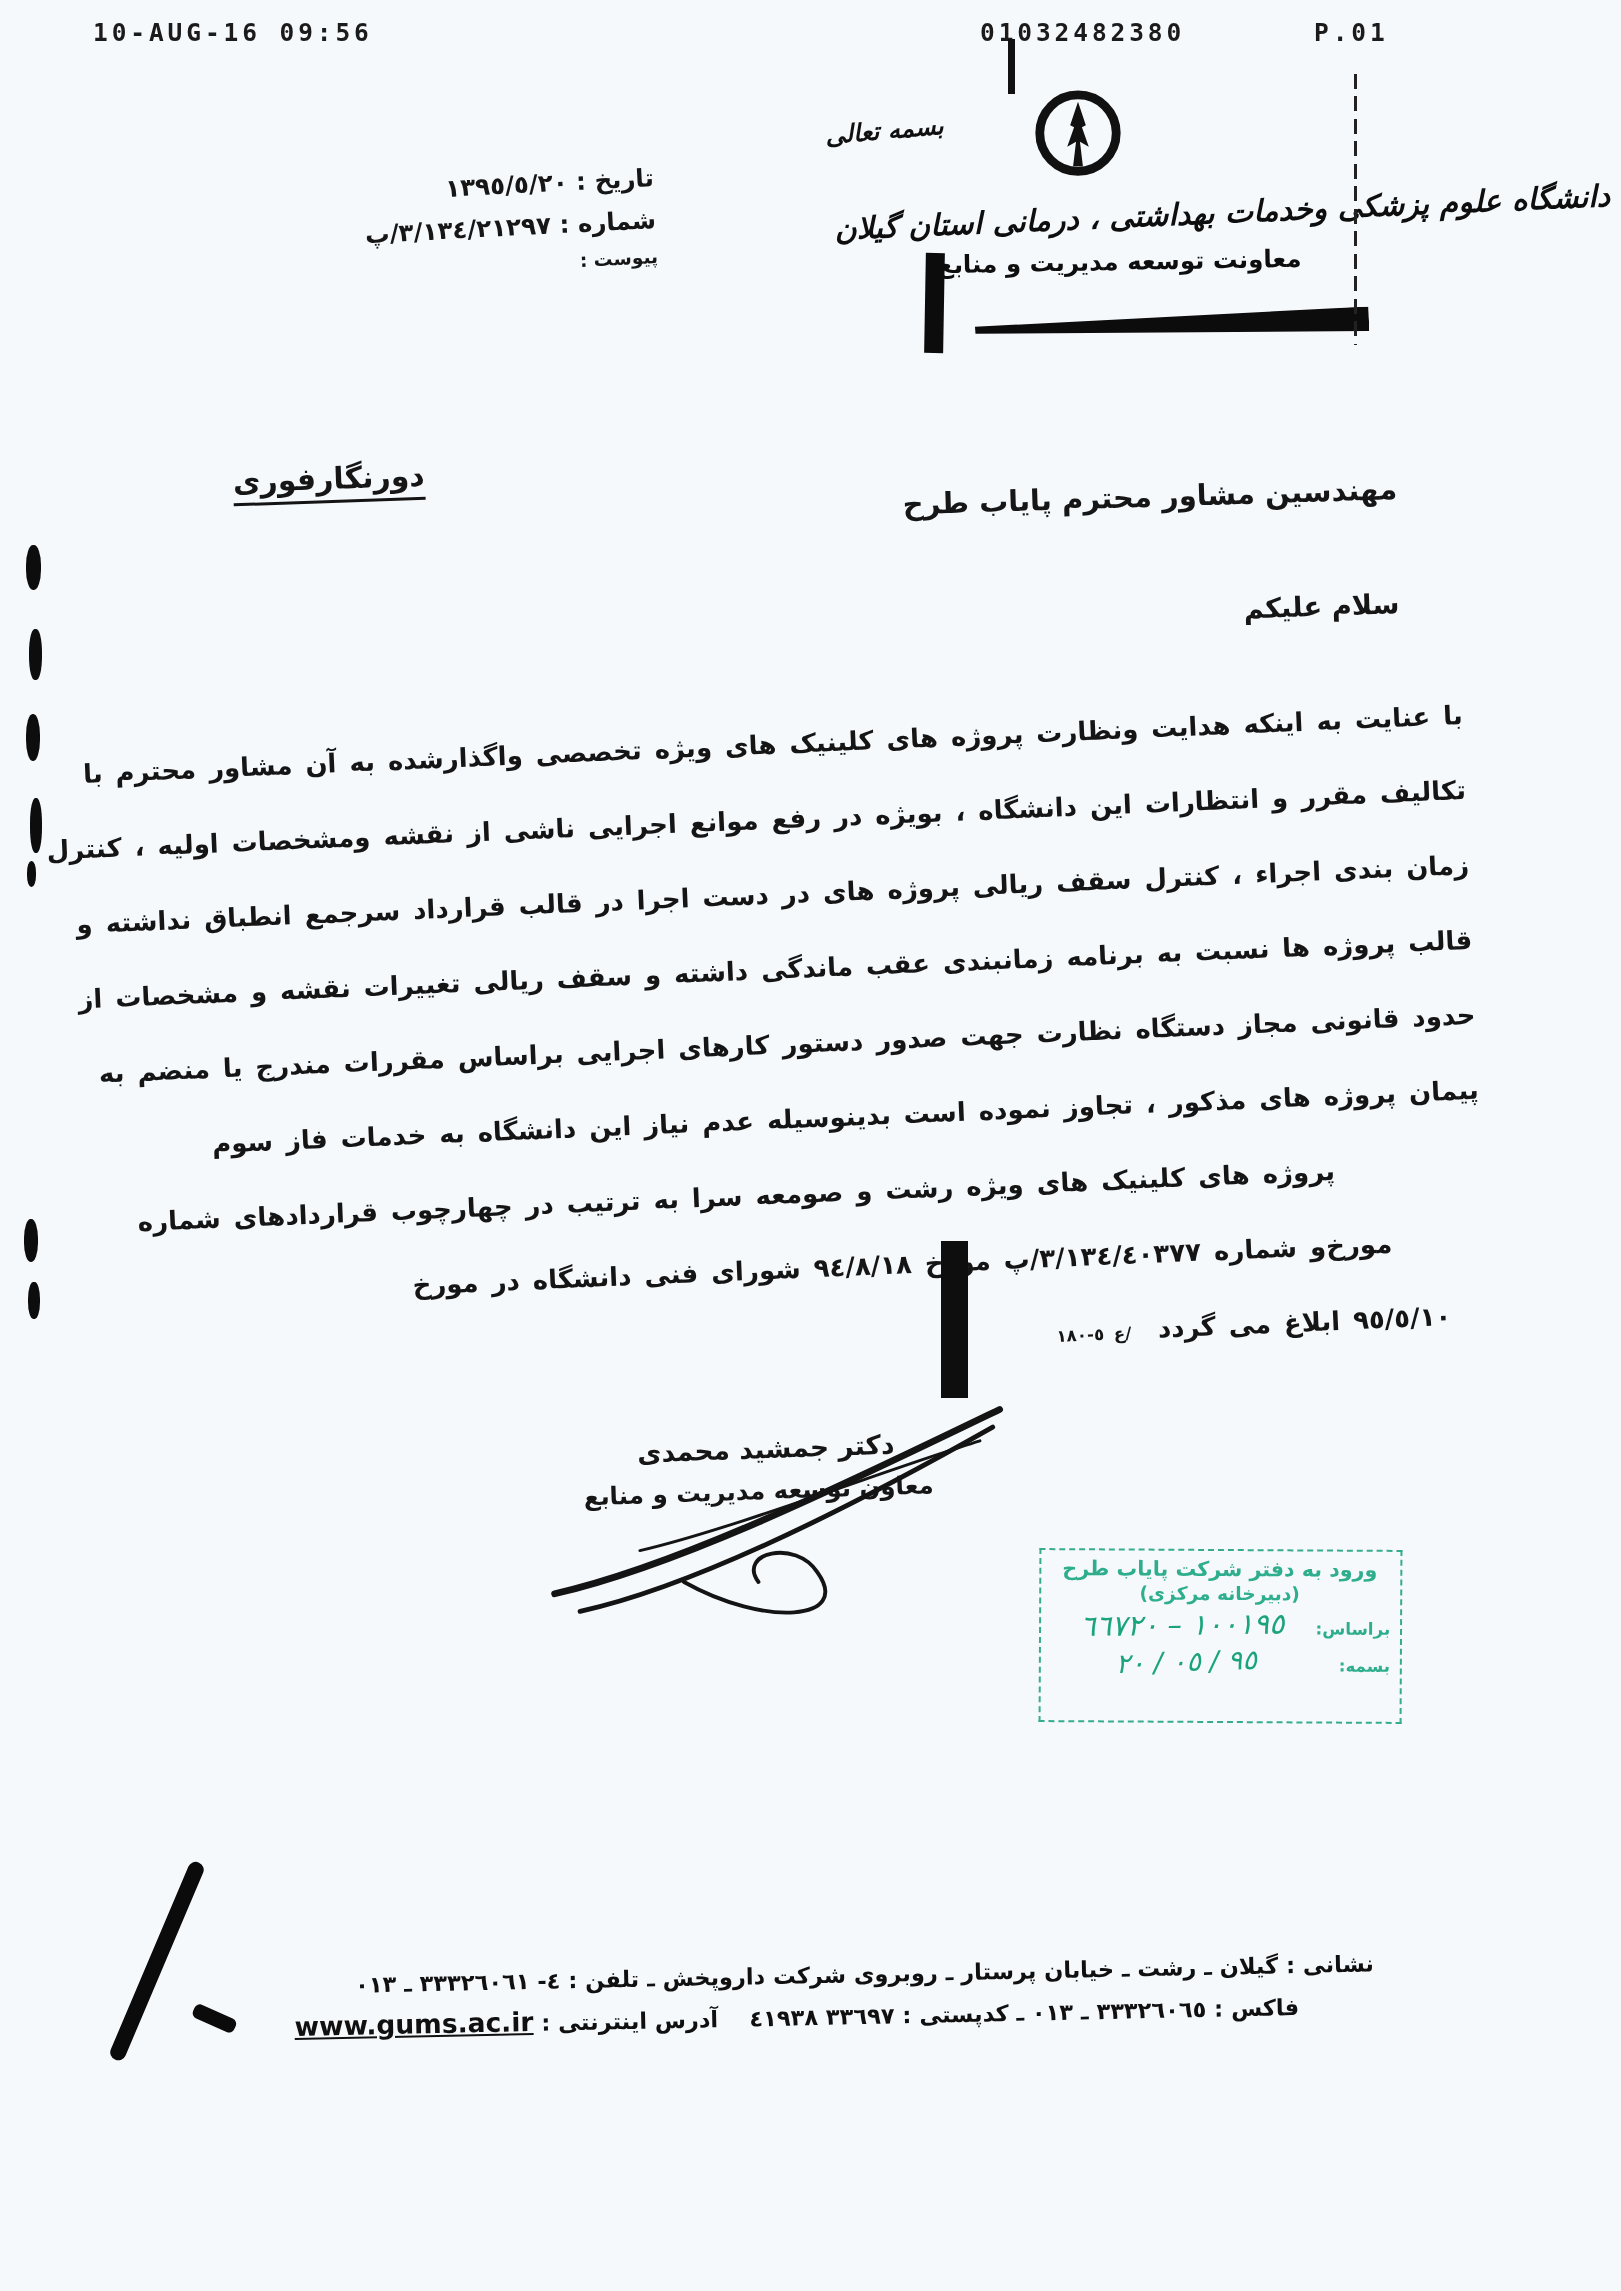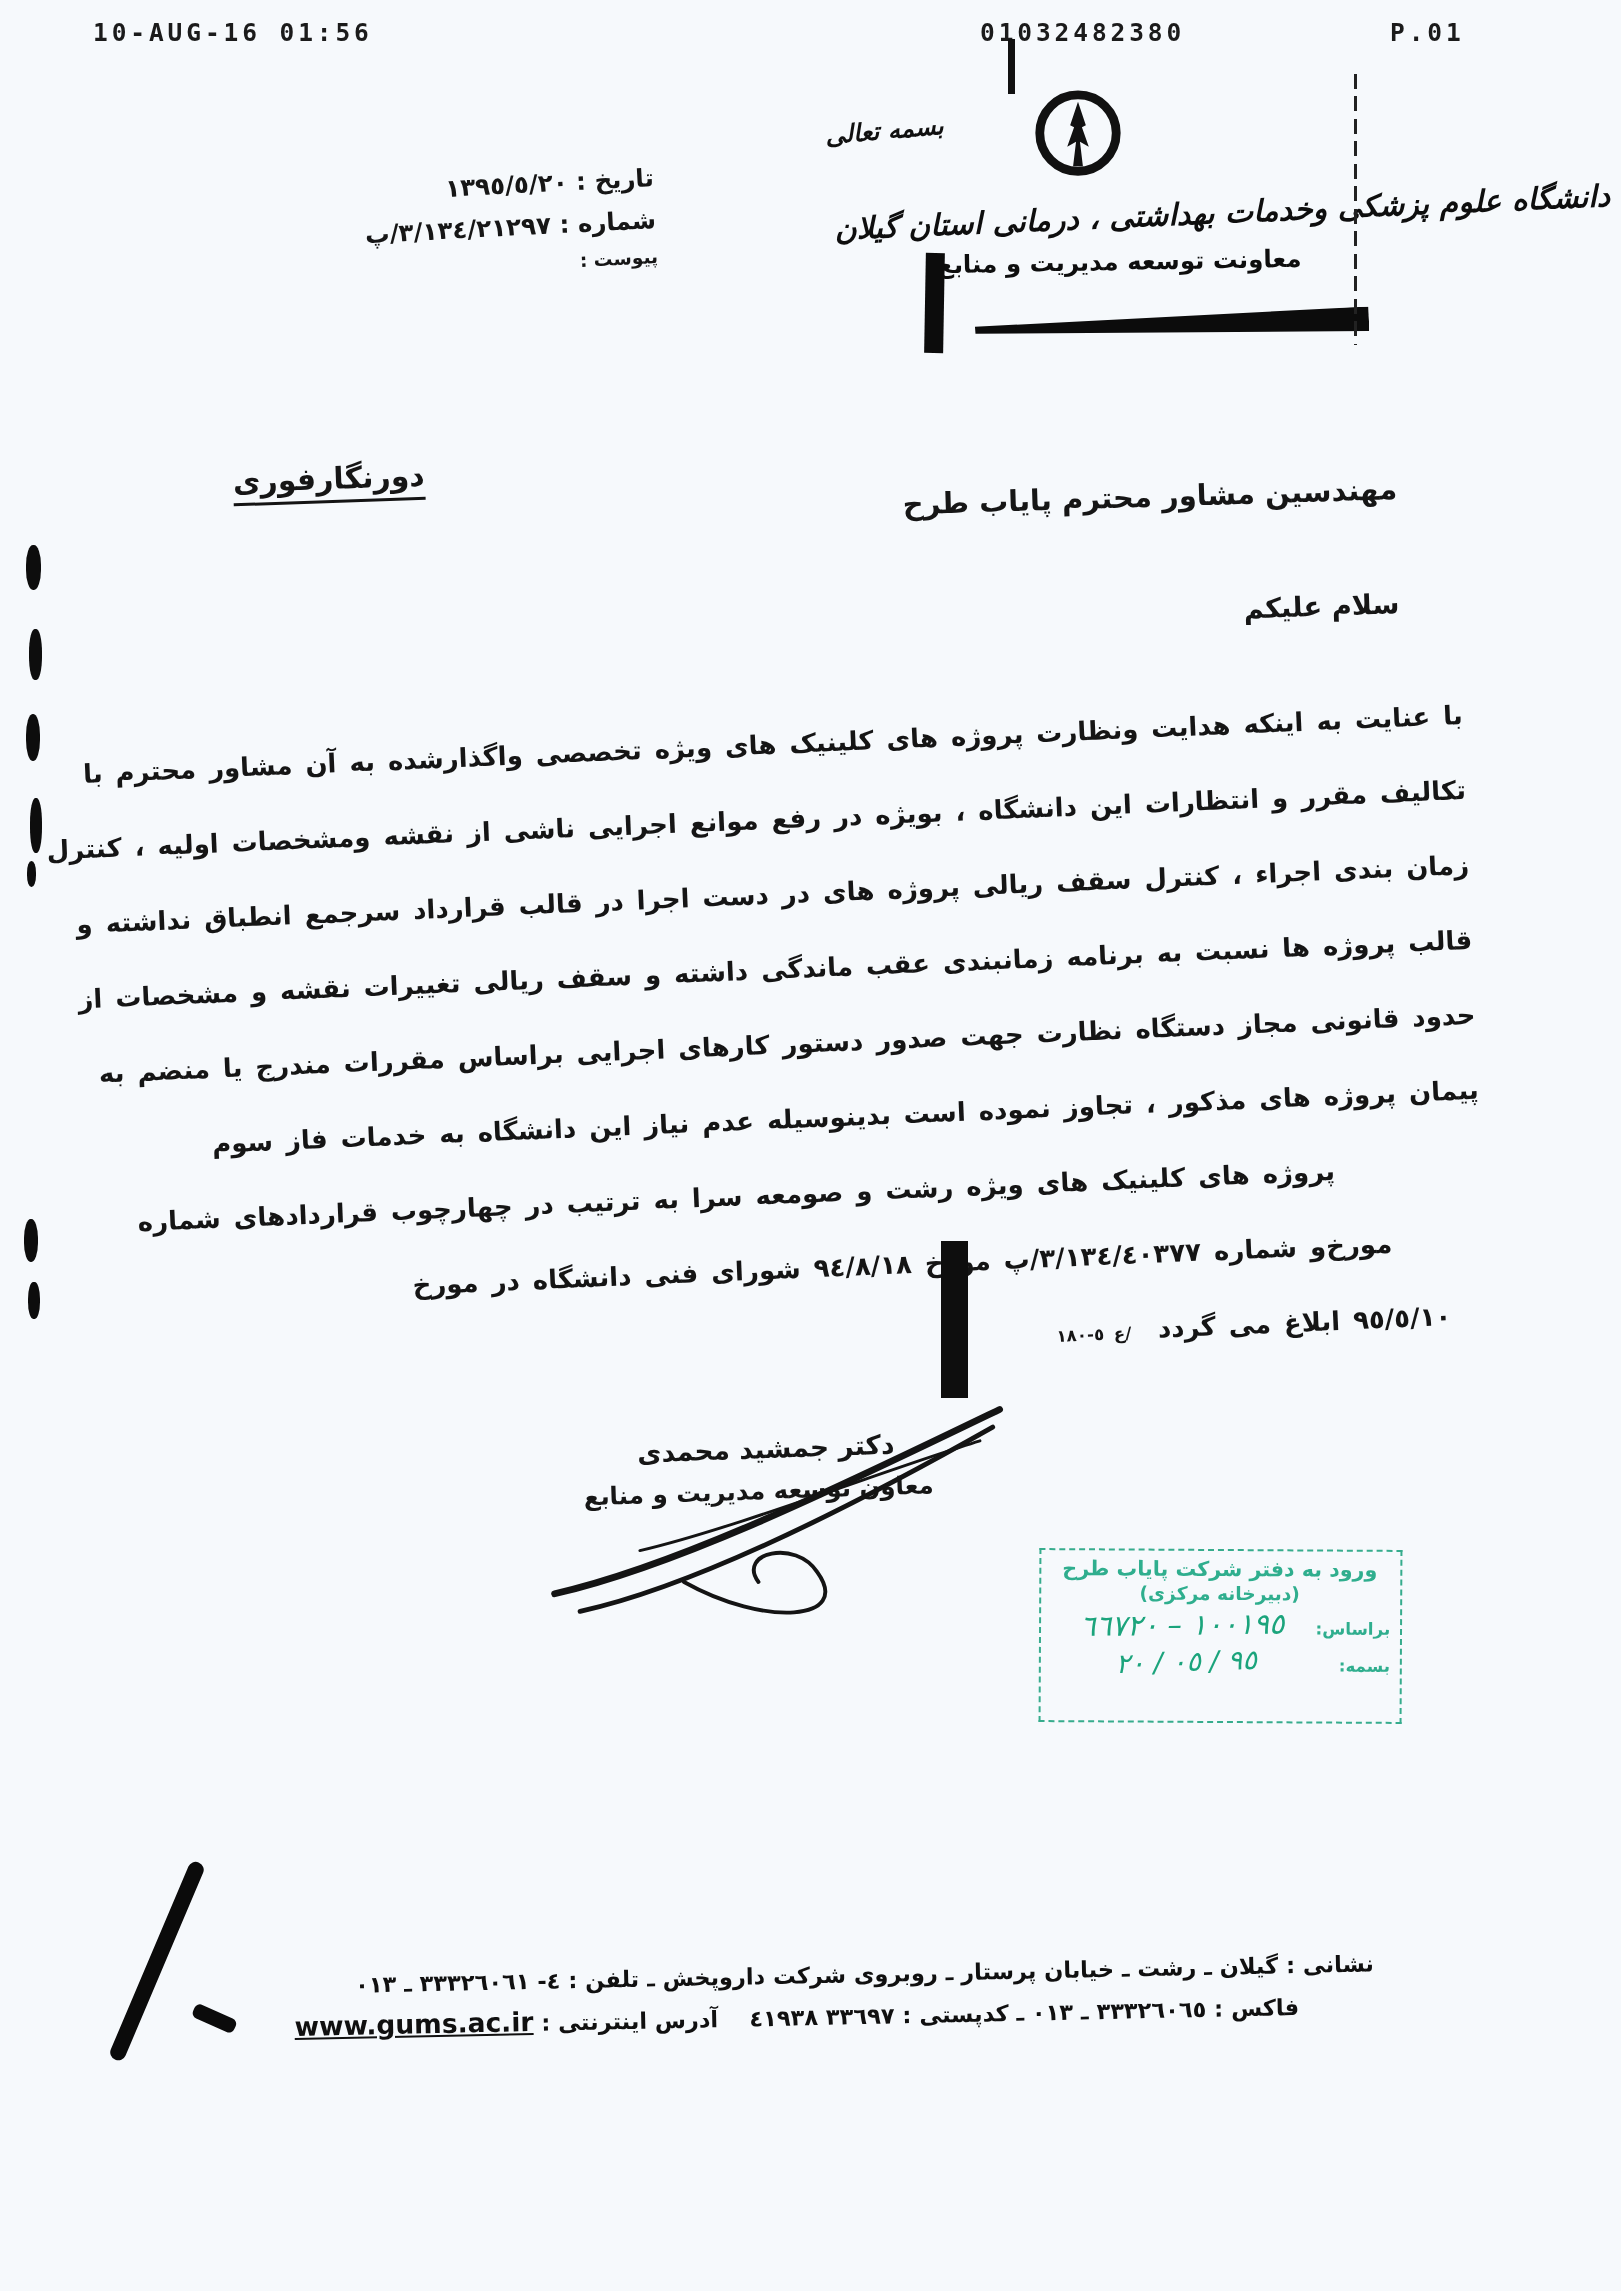--- a/index.html
+++ b/index.html
@@ -83,23 +83,23 @@
     border-radius:7.8px;transform:rotate(23deg);}
   .streak2{top:2011px;left:192px;width:45px;height:14.7px;background:#0b0b0b;
     border-radius:5.9px;transform:rotate(24deg);}
   .midbar{top:1241px;left:941px;width:26.5px;height:157px;background:#0e0e0e;}
 </style>
 </head>
 <body>
 
 <div class="page">
 
-  <div class="abs fax-line" style="top:17.6px;left:93px;">10-AUG-16 01:56</div>
+  <div class="abs fax-line" style="top:17.6px;left:93px;">10-AUG-16 09:56</div>
   <div class="abs fax-line" style="top:17.6px;left:980px;">01032482380</div>
-  <div class="abs fax-line" style="top:17.6px;left:1390px;">P.01</div>
+  <div class="abs fax-line" style="top:17.6px;left:1314px;">P.01</div>
 
   <div class="abs logo">
     <svg viewBox="0 0 100 100" width="98" height="102">
       <circle cx="50" cy="48" r="39" fill="none" stroke="#111" stroke-width="9"></circle>
       <path d="M50 16 L58 40 L54 42 L61 62 L52 57 L55 82 L45 82 L48 57 L39 62 L46 42 L42 40 Z" fill="#111"></path>
     </svg>
   </div>
   <div class="abs besmele" dir="rtl">بسمه تعالی</div>
   <div class="abs univ" dir="rtl">دانشگاه علوم پزشکی وخدمات بهداشتی ، درمانی استان گیلان</div>
   <div class="abs dept" dir="rtl">معاونت توسعه مدیریت و منابع</div>

